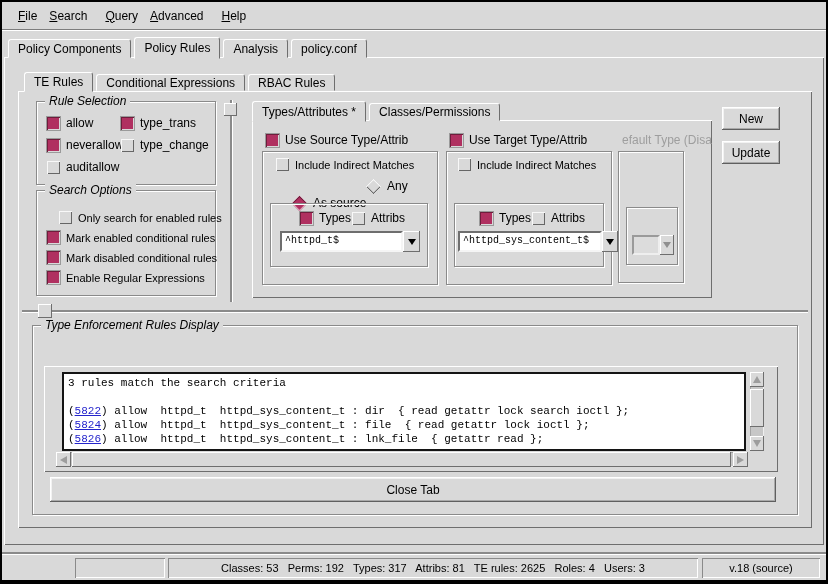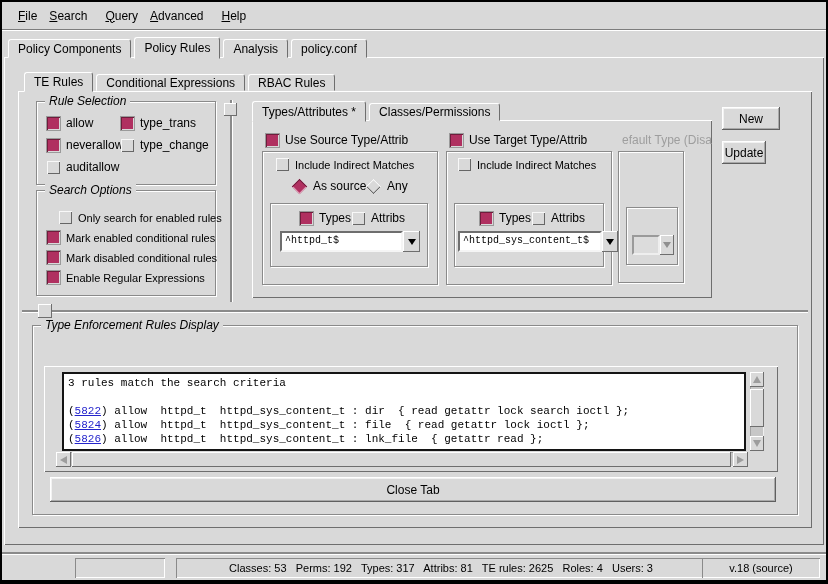--- a/index.html
+++ b/index.html
@@ -164,21 +164,21 @@
 
   <div class="abs chk-row" style="left:266px; top:133px;">
     <span class="cb checked"></span>
     <span>Use Source Type/Attrib</span>
   </div>
   <div class="abs frame" style="left:262px; top:151px; width:176px; height:134px;"></div>
   <div class="abs chk-row" style="left:276px; top:158px; font-size:11px;">
     <span class="cb"></span>
     <span>Include Indirect Matches</span>
   </div>
-  <div class="abs chk-row" style="left:292px; top:179px;">
+  <div class="abs chk-row" style="left:292px; top:196px;">
     <span class="radio checked"></span>
     <span>As source</span>
   </div>
   <div class="abs chk-row" style="left:366px; top:179px;">
     <span class="radio"></span>
     <span>Any</span>
   </div>
   <div class="abs frame" style="left:270px; top:203px; width:158px; height:64px;"></div>
   <div class="abs chk-row" style="left:300px; top:211px;">
     <span class="cb checked"></span>
@@ -224,21 +224,21 @@
   <div class="abs frame" style="left:618px; top:151px; width:66px; height:132px;"></div>
   <div class="abs frame" style="left:626px; top:207px; width:52px; height:58px;"></div>
   <div class="abs combo disabled" style="left:632px; top:235px; width:42px; height:20px;">
     <div class="entry"></div>
     <div class="arrowbtn bevel-up" style="width:14px">
         <span class="tri-down"></span>
       </div>
   </div>
 
   <div class="abs btn bevel-up2" style="left:722px; top:107px; width:58px; height:23px;">New</div>
-  <div class="abs btn bevel-up2" style="left:722px; top:141px; width:44px; height:23px;">Update</div>
+  <div class="abs btn bevel-up2" style="left:722px; top:141px; width:58px; height:23px;">Update</div>
 
   <div class="abs sash-line-h" style="left:22px; top:310px; width:786px; height:2px;"></div>
   <div class="abs bevel-up" style="left:38px; top:304px; width:14px; height:14px;"></div>
 
   <div class="abs frame" style="left:32px; top:325px; width:766px; height:190px;">
     <div class="frame-label">Type Enforcement Rules Display</div>
   </div>
 
   <div class="abs page" style="left:44px; top:366px; width:734px; height:106px;"></div>
 
@@ -267,16 +267,16 @@
     <div class="abs bevel-up" style="left:16px; top:0; width:659px; height:15px;"></div>
     <div class="abs scroll-btn bevel-up" style="left:677px; top:0; width:15px; height:15px;">
         <span class="t-right"></span>
       </div>
   </div>
 
   <div class="abs btn bevel-up2" style="left:50px; top:477px; width:726px; height:25px;">Close Tab</div>
 
   <div class="abs" style="left:2px; top:552px; width:824px; height:2px; background:#8a8a8a; box-shadow:0 1px 0 #fff;"></div>
   <div class="abs status-box" style="left:75px; top:558px; width:90px; height:20px;"></div>
-  <div class="abs status-box" style="left:176px; top:558px; width:530px; height:20px;">Classes: 53   Perms: 192   Types: 317   Attribs: 81   TE rules: 2625   Roles: 4   Users: 3</div>
+  <div class="abs status-box" style="left:168px; top:558px; width:530px; height:20px;">Classes: 53   Perms: 192   Types: 317   Attribs: 81   TE rules: 2625   Roles: 4   Users: 3</div>
   <div class="abs status-box" style="left:702px; top:558px; width:118px; height:20px;">v.18 (source)</div>
 
 </div>
 
 </body></html>

